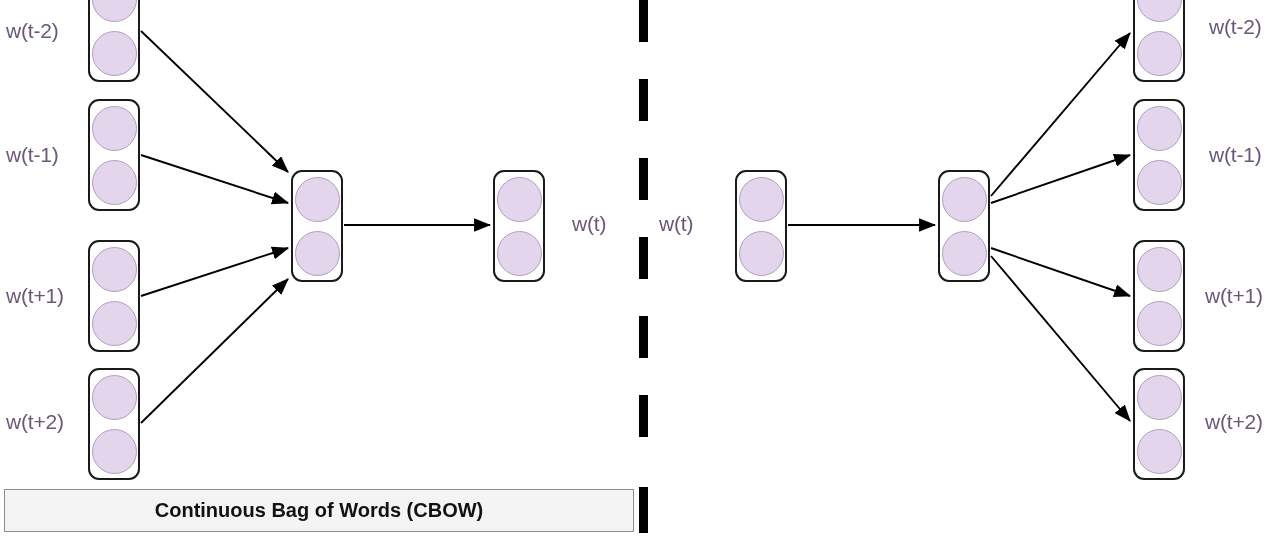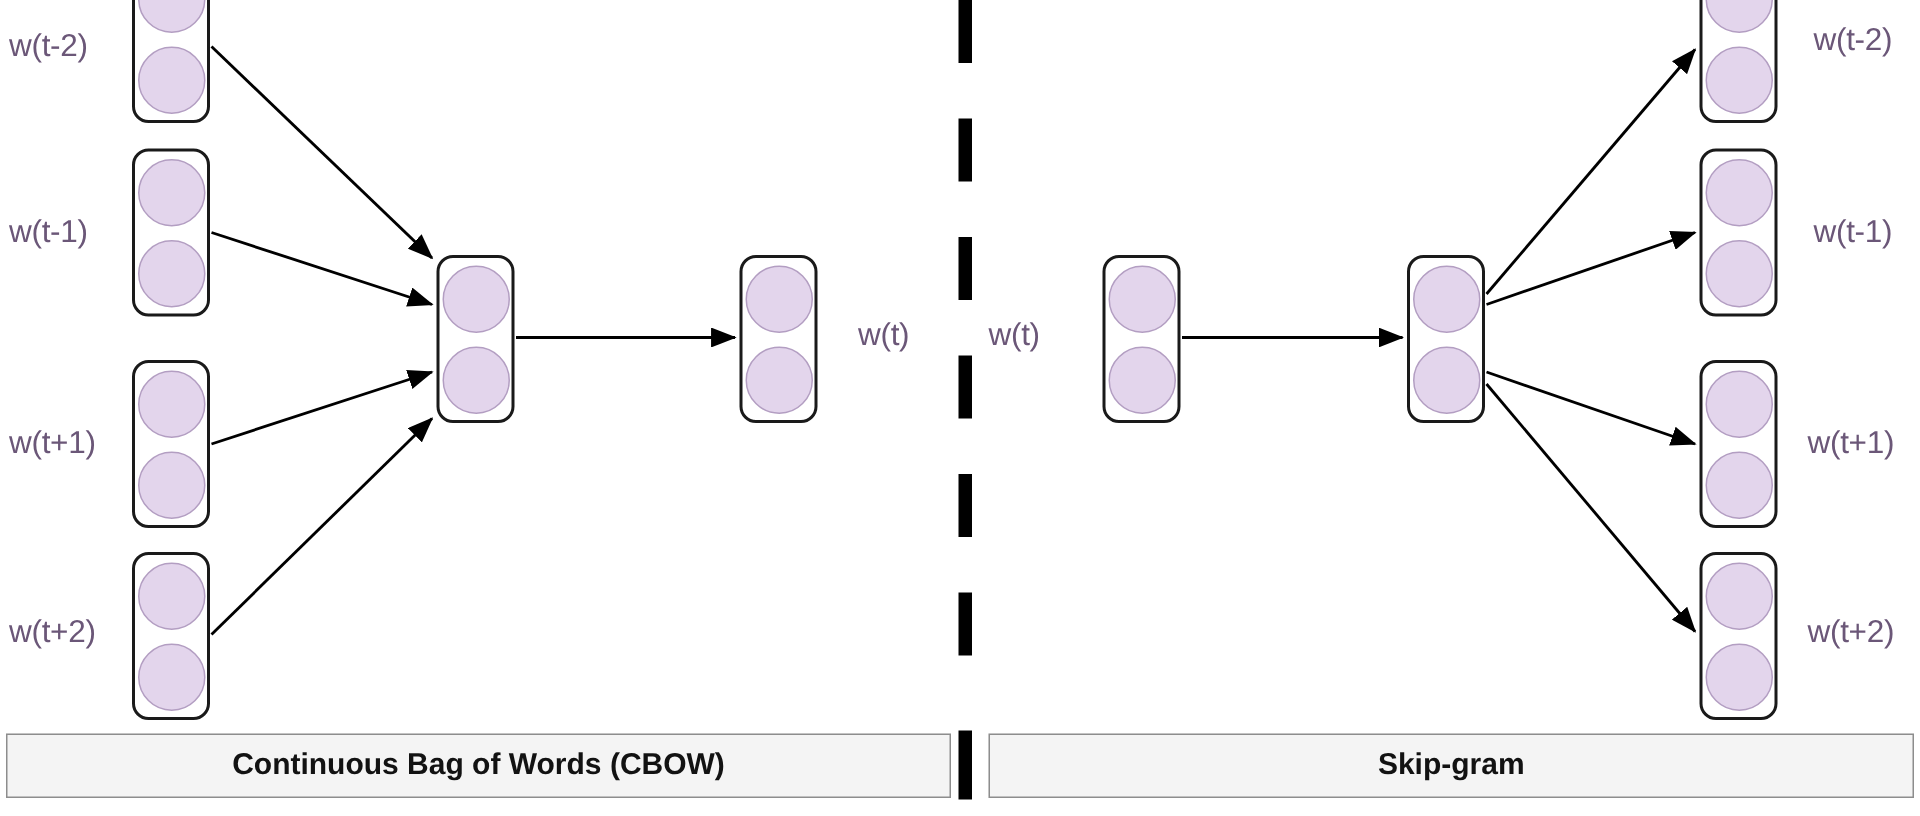--- a/index.html
+++ b/index.html
@@ -181,15 +181,14 @@
     <span class="unit"></span>
     <span class="unit"></span>
   </div>
 
   <div class="wlabel" style="left:1209px; top:15px;">w(t-2)</div>
   <div class="wlabel" style="left:1209px; top:143px;">w(t-1)</div>
   <div class="wlabel" style="left:1205px; top:284px;">w(t+1)</div>
   <div class="wlabel" style="left:1205px; top:410px;">w(t+2)</div>
 
   <div class="caption" style="left:4px; top:489px; width:630px; height:43px;">Continuous Bag of Words (CBOW)</div>
-  <div class="caption" style="left:659px; top:489px; width:617px; height:43px;">Skip-gram</div>
 
 </div>
 
 </body></html>

